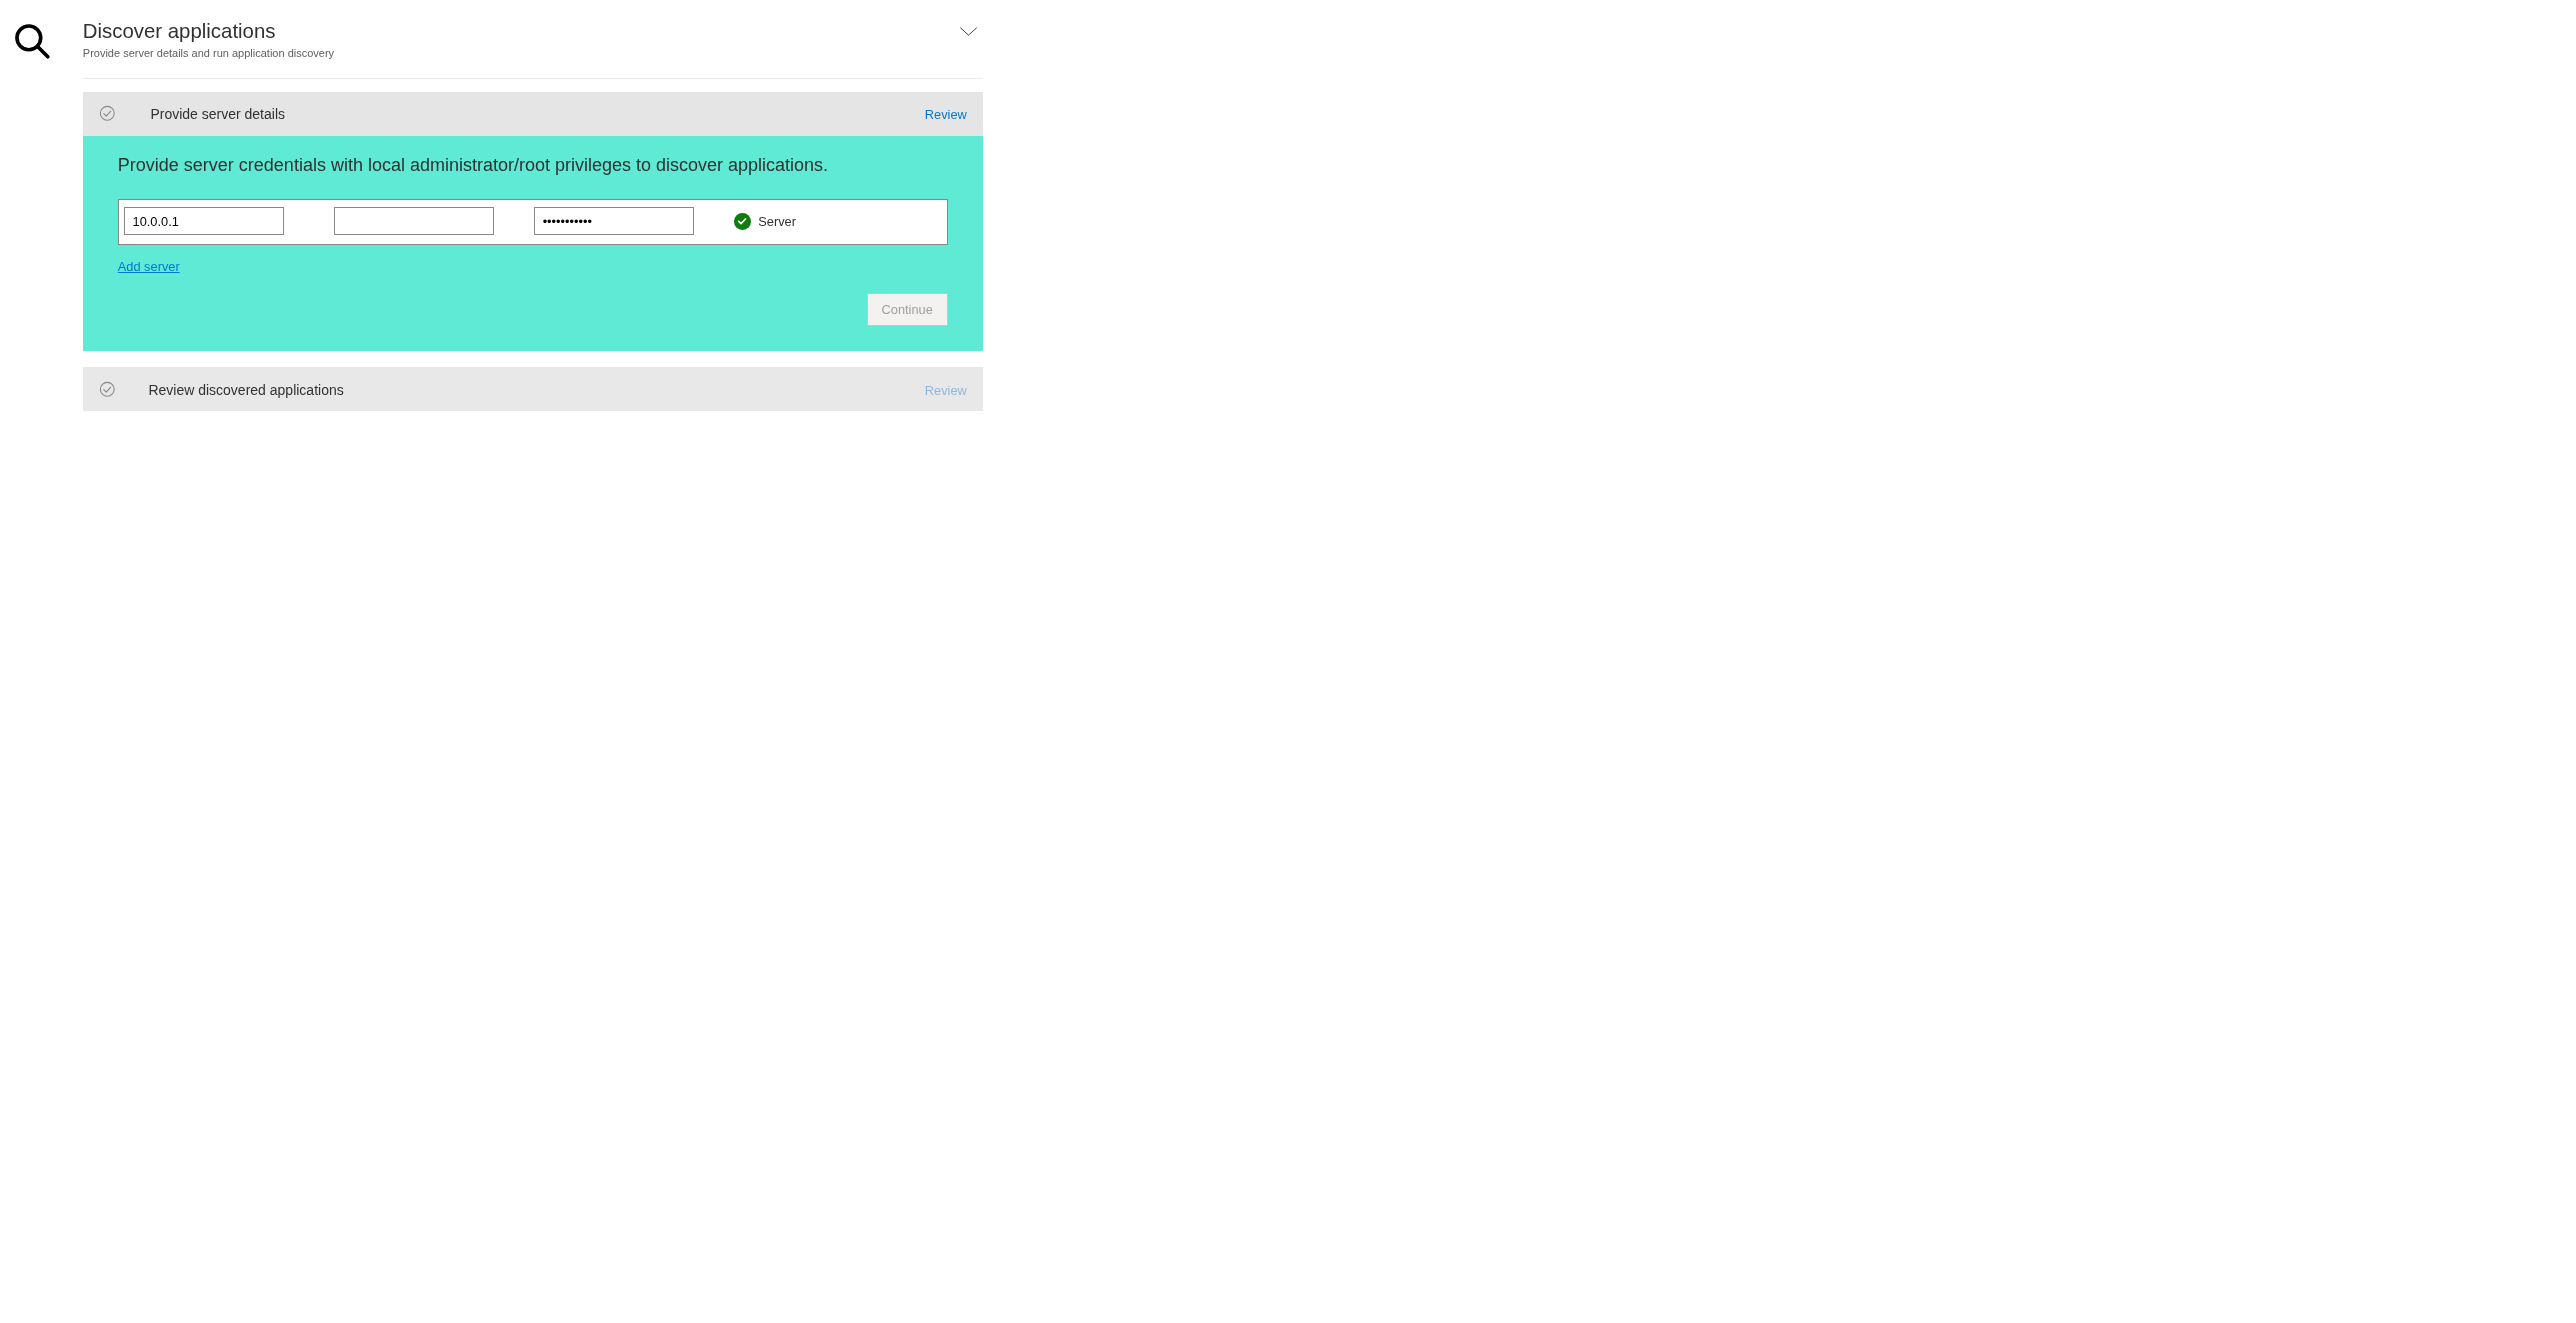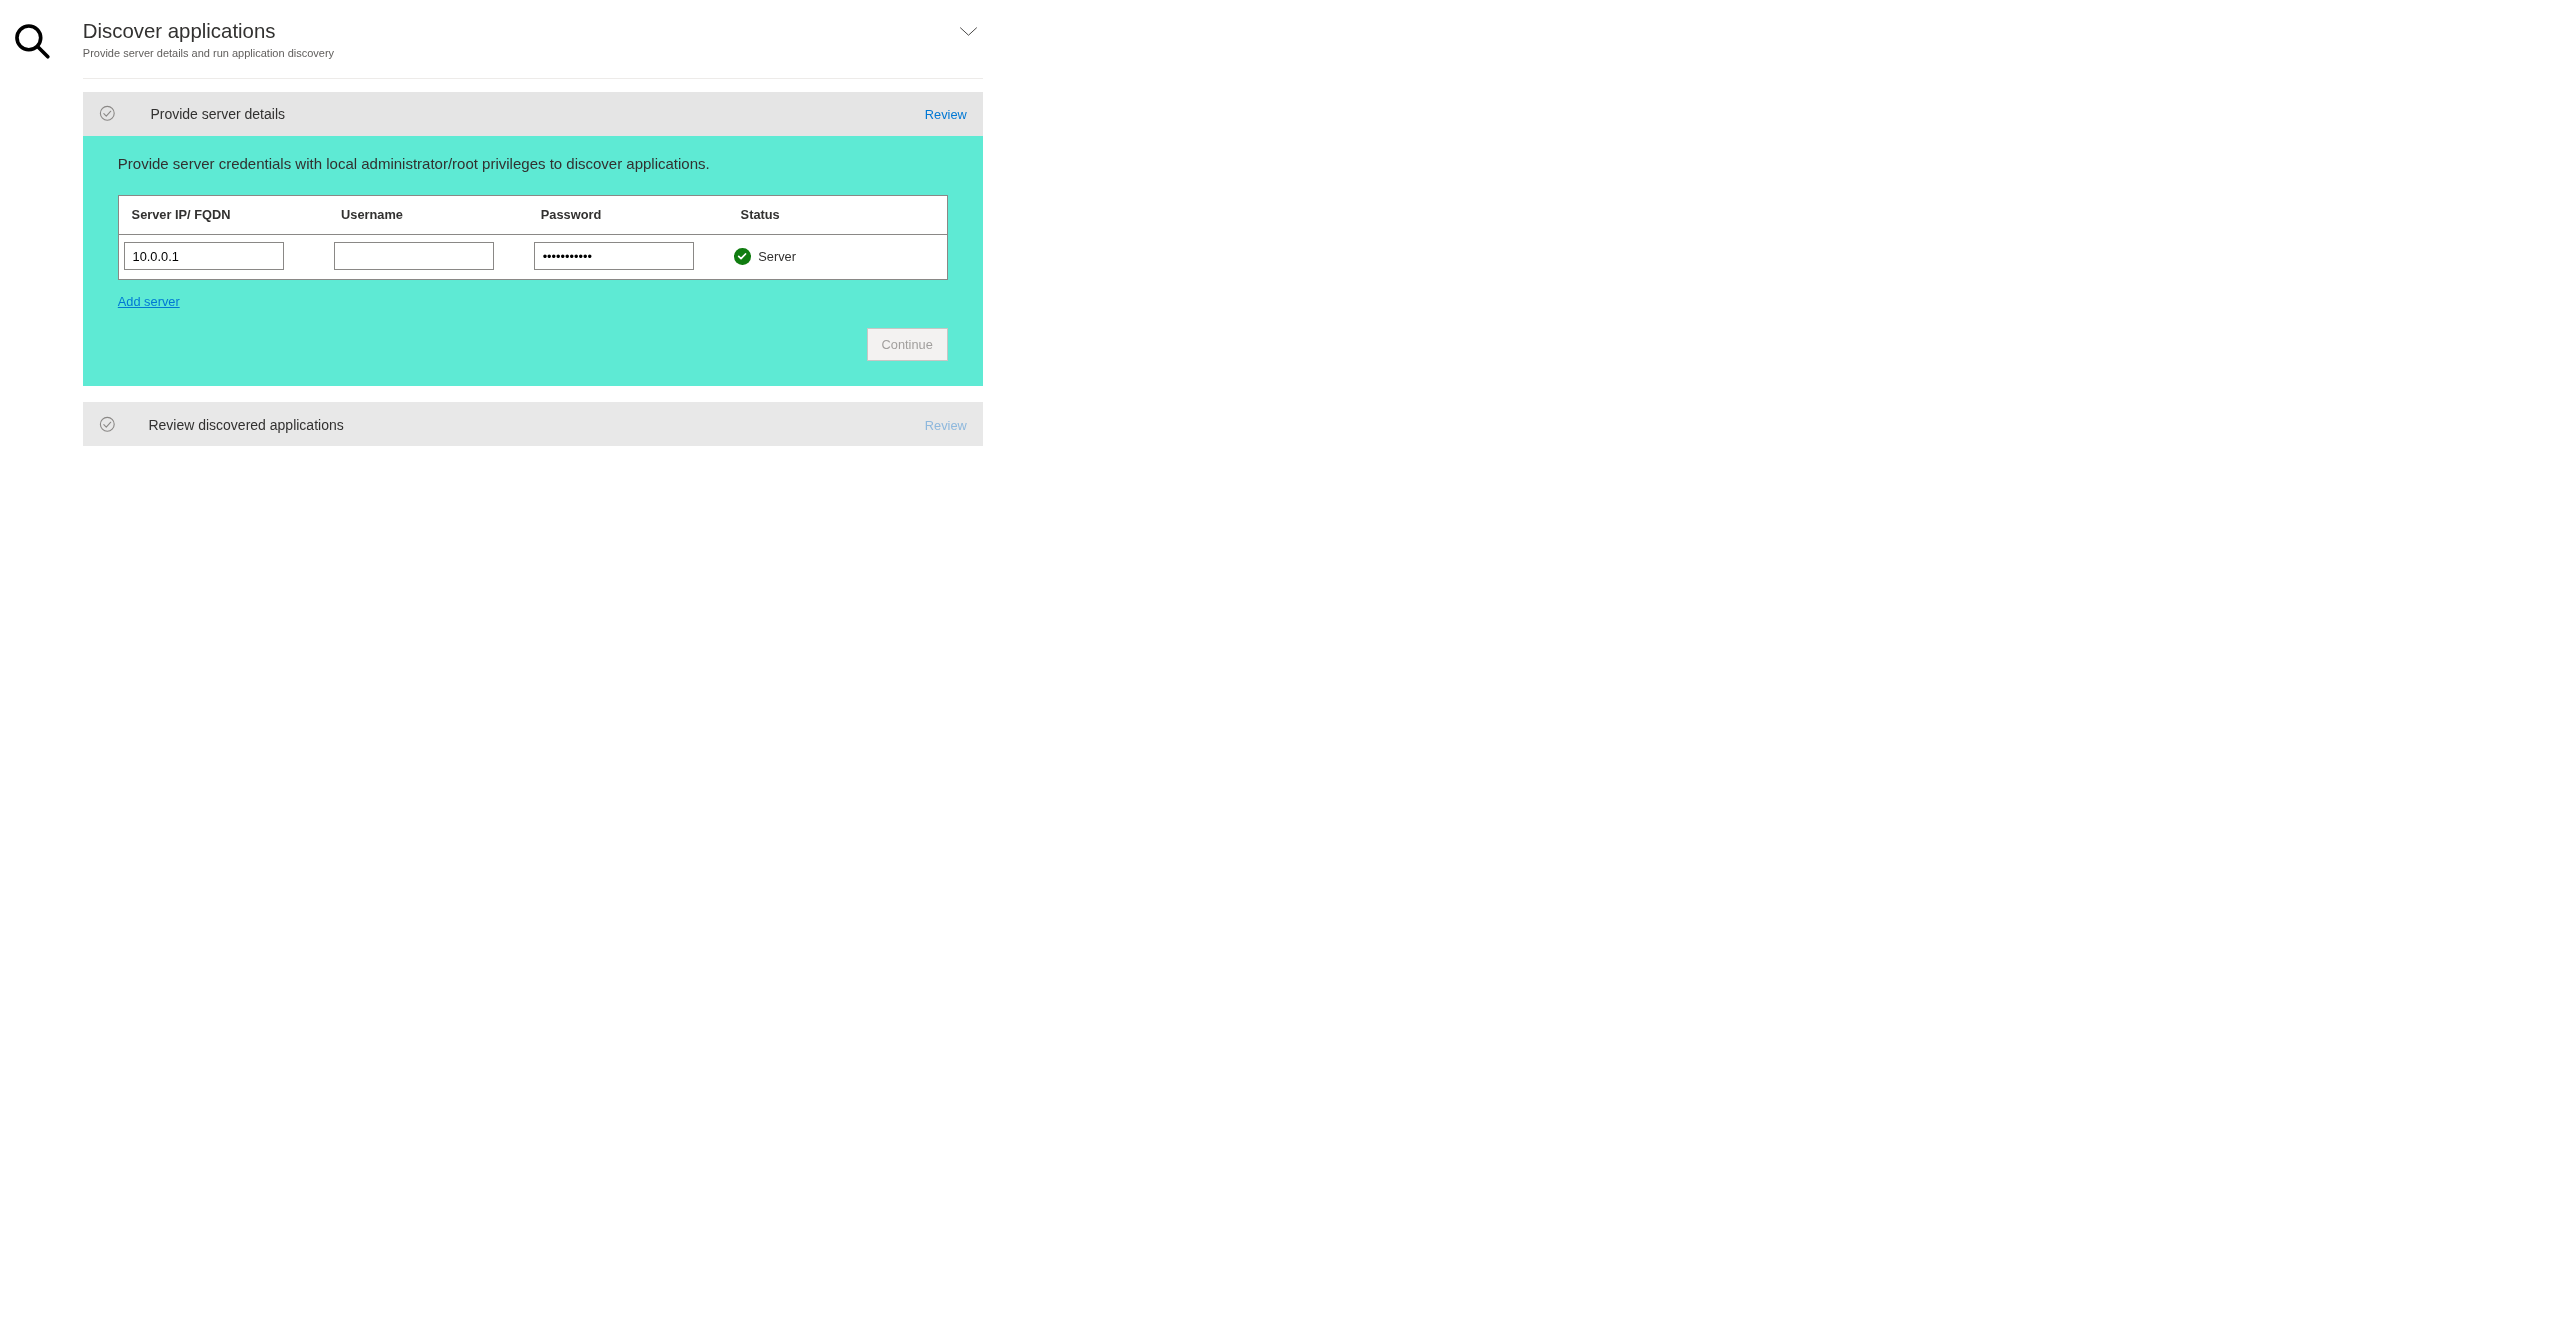--- a/index.html
+++ b/index.html
@@ -73,21 +73,21 @@
       font-size: 12.8px;
       cursor: pointer;
     }
     .section-action.faded {
       color: #8eb8dd;
     }
     .section-body {
       padding: 19px 35px 25.5px 35px;
     }
     .section-instruction {
-      font-size: 15px;
+      font-size: 18px;
       color: #323130;
       margin-bottom: 22.3px;
     }
     .server-table {
       border: 0.6px solid #8a8886;
       background: #ffffff;
       width: 100%;
     }
     .server-table-header {
       display: grid;
@@ -216,26 +216,20 @@
           </svg>
         </span>
         <div class="section-title">Provide server details</div>
         <span class="section-action">Review</span>
       </div>
 
       <div class="section-body">
         <div class="section-instruction">Provide server credentials with local administrator/root privileges to discover applications.</div>
 
         <div class="server-table">
-          <div class="server-table-header">
-            <div>Server IP/ FQDN</div>
-            <div>Username</div>
-            <div>Password</div>
-            <div>Status</div>
-          </div>
           <div class="server-table-row">
             <div>
               <input type="text" class="text-input" value="10.0.0.1" style="">
             </div>
             <div>
               <input type="text" class="text-input" value="" style="">
             </div>
             <div>
               <input type="password" class="text-input" value="promisebell" style="">
             </div>

